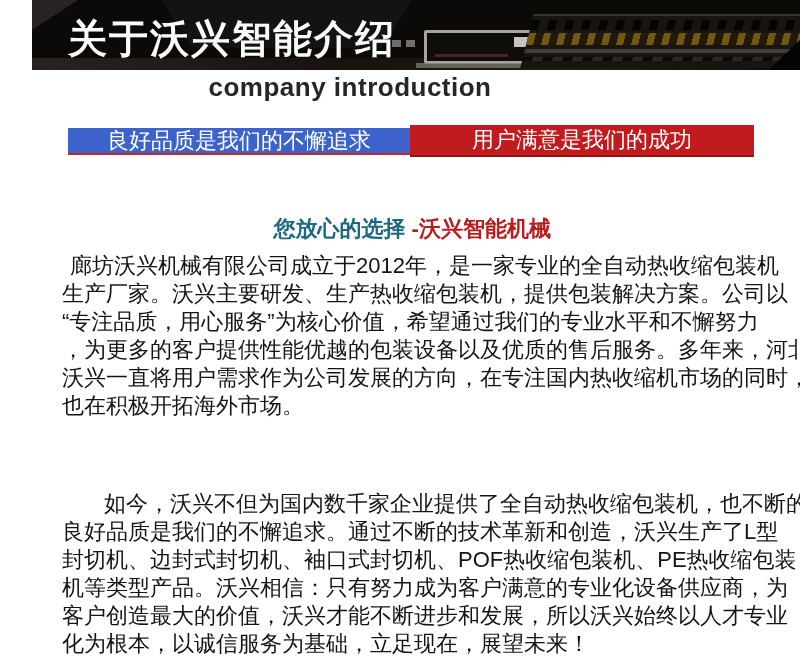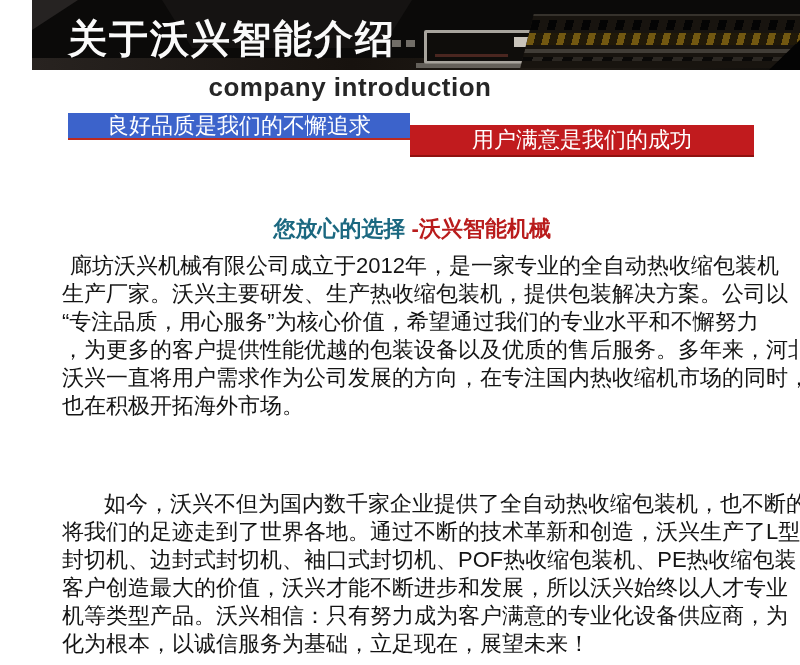--- a/index.html
+++ b/index.html
@@ -76,21 +76,21 @@
   }
 
   
   .subtitle {
     position:absolute; left:0; top:72px; width:700px; text-align:center;
     font-size:26px; font-weight:700; color:#262626; letter-spacing:0.5px;
   }
 
   
   .slogan-blue {
-    position:absolute; left:68px; top:113px; width:342px; height:25px;
+    position:absolute; left:68px; top:128px; width:342px; height:25px;
     background:#3c63cb; border-bottom:2px solid #bb2a1e;
     color:#ffffff; font-size:22px; line-height:25px; text-align:center;
     white-space:nowrap;
   }
   .slogan-red {
     position:absolute; left:410px; top:125px; width:344px; height:30px;
     background:#c11b1e; border-bottom:2px solid #8f1210;
     color:#ffffff; font-size:22px; line-height:30px; text-align:center;
     white-space:nowrap;
   }
@@ -153,20 +153,20 @@
     <div class="line indent-small">廊坊沃兴机械有限公司成立于2012年，是一家专业的全自动热收缩包装机</div>
     <div class="line">生产厂家。沃兴主要研发、生产热收缩包装机，提供包装解决方案。公司以</div>
     <div class="line">“专注品质，用心服务”为核心价值，希望通过我们的专业水平和不懈努力</div>
     <div class="line">，为更多的客户提供性能优越的包装设备以及优质的售后服务。多年来，河北</div>
     <div class="line">沃兴一直将用户需求作为公司发展的方向，在专注国内热收缩机市场的同时，</div>
     <div class="line">也在积极开拓海外市场。</div>
   </div>
 
   <div class="para para2">
     <div class="line indent-large">如今，沃兴不但为国内数千家企业提供了全自动热收缩包装机，也不断的</div>
-    <div class="line">将我们的足迹走到了世界各地。通过不断的技术革新和创造，沃兴生产了L型</div>
+    <div class="line">良好品质是我们的不懈追求。通过不断的技术革新和创造，沃兴生产了L型</div>
     <div class="line">封切机、边封式封切机、袖口式封切机、POF热收缩包装机、PE热收缩包装</div>
+    <div class="line">机等类型产品。沃兴相信：只有努力成为客户满意的专业化设备供应商，为</div>
     <div class="line">客户创造最大的价值，沃兴才能不断进步和发展，所以沃兴始终以人才专业</div>
-    <div class="line">机等类型产品。沃兴相信：只有努力成为客户满意的专业化设备供应商，为</div>
     <div class="line">化为根本，以诚信服务为基础，立足现在，展望未来！</div>
   </div>
 
 </div>
 
 </body></html>

